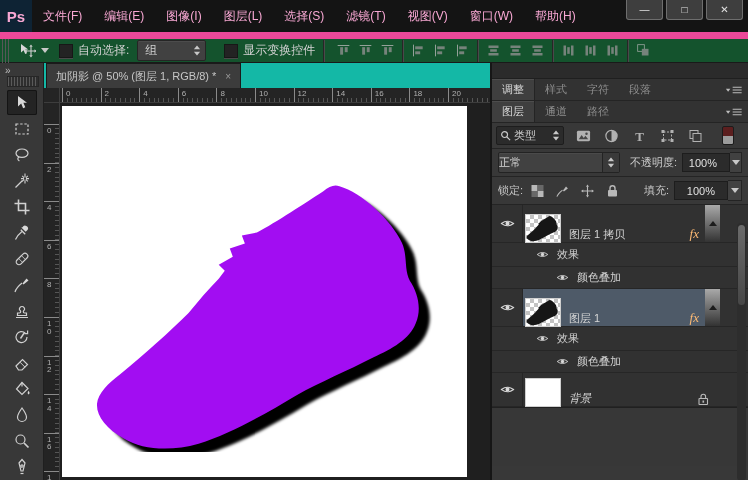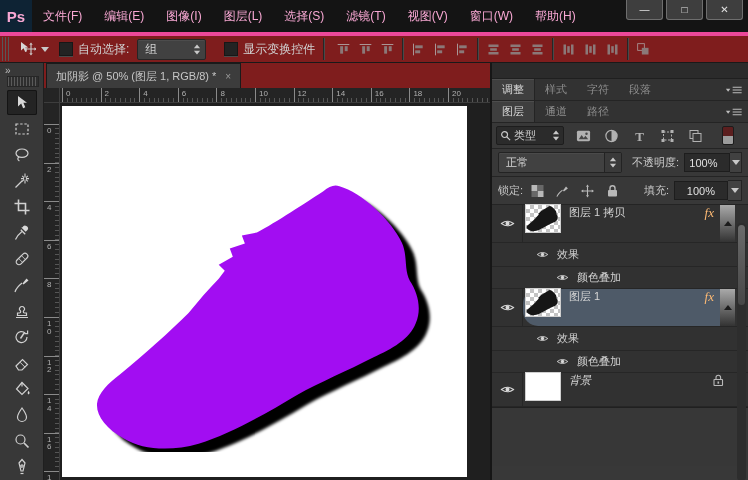--- a/index.html
+++ b/index.html
@@ -9,21 +9,21 @@
 
   
   #menubar{position:absolute;left:0;top:0;width:748px;height:32px;background:#141414;display:flex;align-items:center;border-bottom:1px solid #000}
   #pslogo{width:32px;height:32px;background:#0e2334;color:#f9a8d4;font-weight:bold;font-size:15px;display:flex;align-items:center;justify-content:center}
   .menu-item{padding:0 11px;height:32px;line-height:32px;font-size:12px;color:#f9a8d4;white-space:nowrap}
   #winbtns{position:absolute;right:5px;top:0;display:flex;gap:3px}
   .winbtn{width:35px;height:19px;background:#3e3e3e;border:1px solid #6e6e6e;border-top:none;border-radius:0 0 3px 3px;
           color:#e2e2e2;font-size:10px;display:flex;align-items:center;justify-content:center}
 
   
-  #optionsbar{position:absolute;left:0;top:32px;width:748px;height:31px;background:#7f1d1d;border-top:4px solid #ec4899;
+  #optionsbar{position:absolute;left:0;top:32px;width:748px;height:31px;background:#14532d;border-top:7px solid #ec4899;
               border-bottom:1px solid #191919;display:flex;align-items:center;box-sizing:border-box}
   .grip{width:9px;height:24px;margin:0 2px;background:repeating-linear-gradient(90deg,#575757 0 1px,transparent 1px 3px)}
   .checkbox{width:12px;height:12px;background:#232323;border:1px solid #171717;box-shadow:0 1px 0 #4a4a4a;margin:0 5px 0 10px}
   .opt-label{font-size:12px;color:#d0d0d0;white-space:nowrap}
   .select{height:19px;background:#414141;border:1px solid #252525;border-radius:2px;display:flex;align-items:center;padding:0 4px 0 7px;gap:6px;box-shadow:0 1px 0 rgba(255,255,255,.06) inset}
   .vsep{width:1px;height:22px;background:#262626;box-shadow:1px 0 0 #4a4a4a;margin:0 8px}
   .aicon{width:22px;height:20px;display:flex;align-items:center;justify-content:center;opacity:.8}
   #align-icons{display:flex;align-items:center}
   .toolico{width:26px;display:flex;justify-content:center}
   .darr-btn{margin-left:2px}
@@ -31,21 +31,21 @@
   
   #toolpanel{position:absolute;left:0;top:63px;width:44px;bottom:0;background:#383838;border-right:1px solid #1f1f1f;box-sizing:border-box}
   #tp-collapse{position:absolute;left:5px;top:2px;color:#bdbdbd;font-size:10px;letter-spacing:-1px}
   #tp-grip{position:absolute;left:7px;top:13px;width:30px;height:9px;background:repeating-linear-gradient(90deg,#5a5a5a 0 1px,#2e2e2e 1px 3px);border:1px solid #262626}
   #tools{position:absolute;left:0;top:26px;width:44px}
   .tool{width:30px;height:25px;margin:1px auto 1px;display:flex;align-items:center;justify-content:center;border-radius:2px}
   .tool.selected{background:#242424;box-shadow:inset 0 0 0 1px #141414}
 
   
   #docarea{position:absolute;left:44px;top:63px;width:446px;bottom:0;background:#282828}
-  #tabbar{position:absolute;left:0;top:0;right:0;height:25px;background:#7f1d1d;border-bottom:1px solid #141414;display:flex}
+  #tabbar{position:absolute;left:0;top:0;right:0;height:25px;background:#14b8a6;border-bottom:1px solid #141414;display:flex}
   .tab{height:25px;margin-left:2px;background:#3c3c3c;border:1px solid #1a1a1a;border-bottom:none;display:flex;align-items:center;
        padding:0 9px;font-size:11px;color:#c6c6c6;gap:9px;box-sizing:border-box}
   .tclose{color:#9a9a9a;font-size:10px}
   #rulercorner{position:absolute;left:0;top:25px;width:16px;height:15px;background:#242424;border-right:1px solid #3d3d3d;border-bottom:1px solid #3d3d3d;box-sizing:border-box}
   #rulerH{position:absolute;left:16px;top:25px;right:0;height:15px;background:#242424;border-bottom:1px solid #3d3d3d;box-sizing:border-box;
           background-image:repeating-linear-gradient(90deg,#555 0 1px,transparent 1px 4.825px);
           background-size:432px 4px;background-position:2px 10px;background-repeat:no-repeat}
   #rulerV{position:absolute;left:0;top:40px;width:16px;bottom:0;background:#242424;border-right:1px solid #3d3d3d;box-sizing:border-box;
           background-image:repeating-linear-gradient(0deg,#555 0 1px,transparent 1px 4.825px);
           background-size:4px 348px;background-position:11px 21px;background-repeat:no-repeat}
@@ -65,37 +65,37 @@
 
   #filter-row{height:25px;display:flex;align-items:center;background:#383838;border-bottom:1px solid #242424;padding:0 4px}
   #type-select{width:60px;height:17px;background:#2b2b2b;border:1px solid #1d1d1d;border-radius:2px;display:flex;align-items:center;padding:0 3px;gap:3px}
   #type-select .lbl{font-size:11px;color:#cfcfcf;flex:1}
   #filter-icons{display:flex;align-items:center;margin-left:10px;gap:10px}
   .ficon{width:18px;height:16px;display:flex;align-items:center;justify-content:center;opacity:.85}
   #filter-toggle{margin-left:auto;margin-right:10px;width:10px;height:17px;border:1px solid #1c1c1c;border-radius:2px;
                  background:linear-gradient(#5c1f1f 0 52%,#9c9c9c 52% 100%)}
 
   .ctl-row{height:28px;display:flex;align-items:center;background:#383838;border-bottom:1px solid #242424;padding:0 6px;box-sizing:border-box}
-  #blend-select{width:142px;height:19px;background:#414141;border:1px solid #232323;border-radius:2px;display:flex;align-items:center;padding-left:7px;box-shadow:0 1px 0 rgba(255,255,255,.05) inset}
+  #blend-select{width:142px;height:19px;background:#414141;border:1px solid #232323;border-radius:2px;display:flex;align-items:center;box-shadow:0 1px 0 rgba(255,255,255,.05) inset}
   #blend-select .lbl{flex:1;font-size:11px;color:#d6d6d6}
   #blend-select .arr{border-left:1px solid #232323;align-self:stretch;display:flex;align-items:center;padding:0 4px;background:#3a3a3a}
   .ctl-label{font-size:11px;color:#c9c9c9;margin-left:10px;white-space:nowrap}
   .val-well{margin-left:5px;width:40px;height:17px;background:#2b2b2b;border:1px solid #1d1d1d;display:flex;align-items:center;justify-content:flex-end;padding-right:12px;font-size:11px;color:#e0e0e0}
   .val-arr{width:13px;height:19px;background:#414141;border:1px solid #232323;border-left:none;display:flex;align-items:center;justify-content:center}
   #lock-icons{display:flex;align-items:center;gap:9px;margin-left:6px}
   .licon{width:16px;height:16px;display:flex;align-items:center;justify-content:center;opacity:.9}
 
   #layers-list{position:relative;background:#313131}
   .lrow{display:flex;align-items:center;border-bottom:1px solid #262626;box-sizing:border-box;position:relative}
   .lrow.layer{height:38px}
   .lrow.bgrow{height:34px}
   .lrow.effects{height:24px}
   .lrow.effect{height:22px}
   .eyecell{width:30px;align-self:stretch;border-right:1px solid #262626;display:flex;align-items:center;justify-content:center;flex:none}
-  .lbody{flex:1;align-self:stretch;display:flex;align-items:flex-start;padding-left:3px;margin-right:13px;position:relative}
+  .lbody{flex:1;align-self:stretch;display:flex;align-items:flex-end;padding-left:3px;margin-right:28px;position:relative}
   .lbody.selected{background:#4e5a68}
   .thumb{width:34px;height:27px;outline:1px solid #cfcfcf;flex:none;
          background-color:#fff;
          background-image:linear-gradient(45deg,#c3c3c3 25%,transparent 25%,transparent 75%,#c3c3c3 75%),
                           linear-gradient(45deg,#c3c3c3 25%,transparent 25%,transparent 75%,#c3c3c3 75%);
          background-size:8px 8px;background-position:0 0,4px 4px}
   .thumb.white{background:#fff}
   .lname{margin-left:9px;font-size:11px;color:#d6d6d6;flex:1;white-space:nowrap;overflow:hidden}
   .lname.italic{font-style:italic}
   .fx{font-family:"Liberation Serif",serif;font-style:italic;font-size:13px;color:#fdba74;margin-right:6px}
@@ -617,21 +617,21 @@
         </span>
         <span class="sublabel">颜色叠加</span>
       </div>
       <div class="lrow layer">
         <div class="eyecell">
           <svg width="15" height="11" viewBox="0 0 16 11">
             <path d="M1.5 5.5 Q8 0.5 14.5 5.5 Q8 10.5 1.5 5.5 Z" fill="none" stroke="#d8d8d8" stroke-width="1.1"></path>
             <circle cx="8" cy="5.5" r="2.1" fill="#d8d8d8"></circle>
           </svg>
         </div>
-        <div class="lbody selected" style="background: rgb(78, 90, 104); border-radius: 15px;">
+        <div class="lbody selected" style="background: rgb(78, 90, 104);">
           <div class="thumb">
             <svg width="34" height="27" viewBox="0 0 350 270" preserveAspectRatio="xMidYMid meet">
               <path d="M248 6 C270 12 300 40 310 62 C316 75 312 88 318 100 C326 112 330 128 324 142 C318 158 300 168 282 176 C255 190 230 200 205 214 C175 232 140 252 108 262 C80 270 52 268 34 257 C16 247 6 234 7 222 C8 212 18 202 30 193 C55 172 78 152 98 132 C108 120 118 108 128 98 L134 90 L128 84 L142 76 L139 68 L154 63 L151 55 L166 52 C185 42 215 22 232 11 C238 6 243 4 248 6 Z" fill="#161616"></path>
             </svg>
           </div>
           <span class="lname">图层 1</span>
           <span class="fx">fx</span>
           <div class="chevbtn">
             <div class="tri-up"></div>
           </div>

